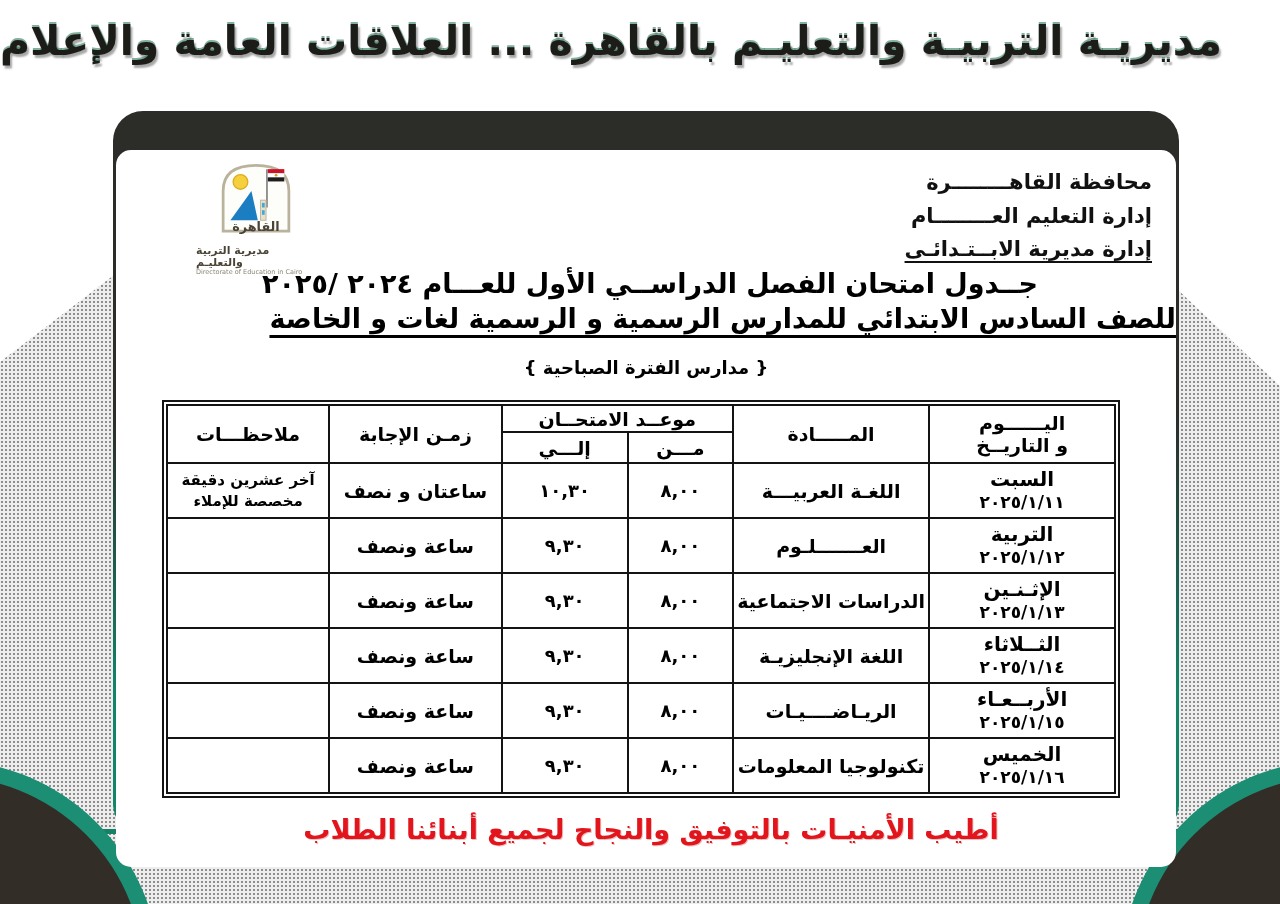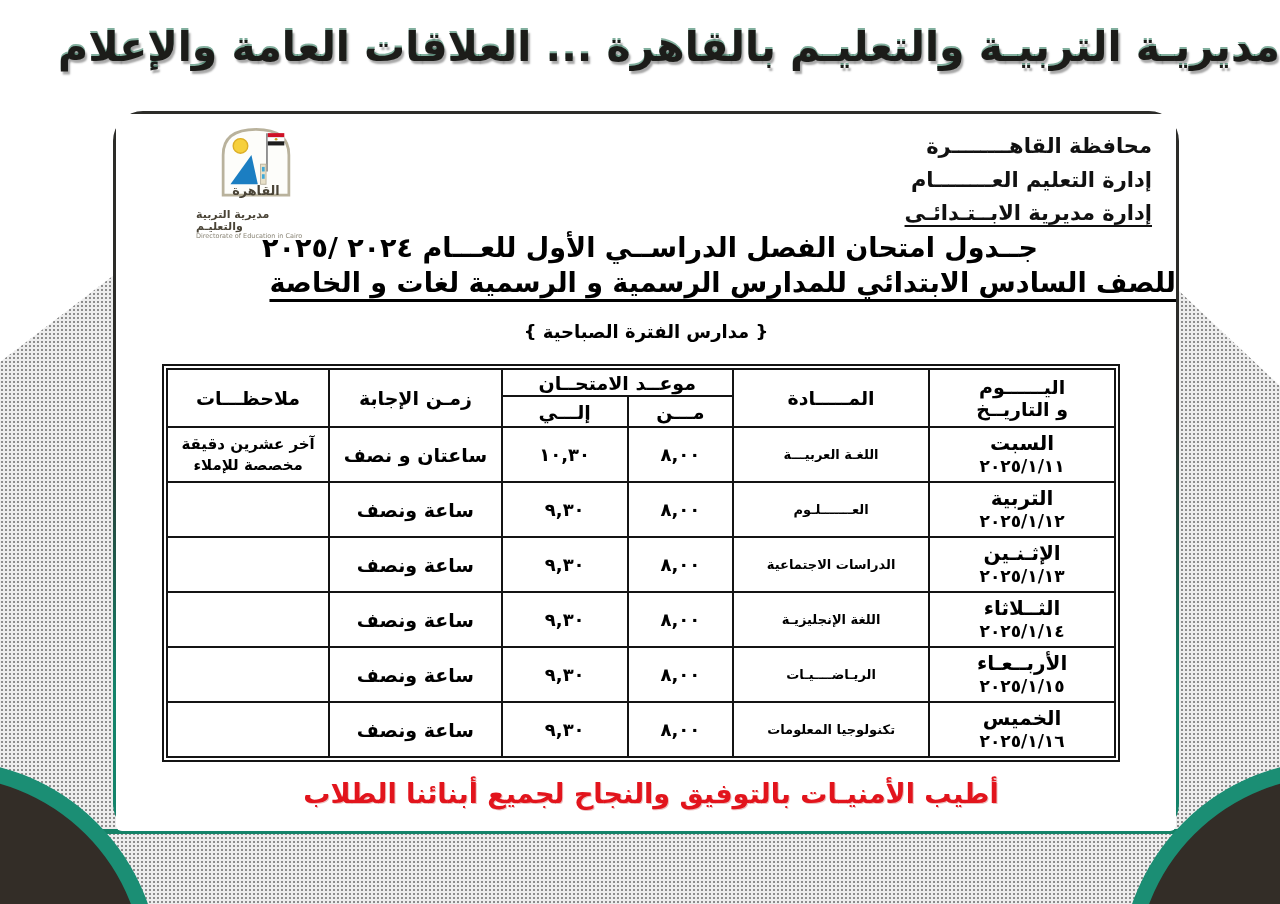--- a/index.html
+++ b/index.html
@@ -14,32 +14,32 @@
     background-size:4px 4px;
     clip-path:polygon(0 362px, 118px 272px, 1178px 290px, 1280px 386px, 1280px 904px, 0 904px);
   }
   .teal-line{position:absolute; left:0; right:0; top:829px; height:5px; background:#158267; z-index:1;}
   .blob{position:absolute; width:430px; height:430px; border-radius:50%;
         background:#332d27; border:16px solid #1b8e74; box-sizing:border-box; z-index:1;}
   .blob-left{left:-270px; top:760px;}
   .blob-right{left:1120px; top:760px;}
 
   
-  .banner{position:absolute; top:0; left:0; right:0; text-align:right; z-index:2; padding-top:17px;}
+  .banner{position:absolute; top:0; left:0; right:0; text-align:left; z-index:2; padding-top:11px;}
   .banner-text{
     display:inline-block; font-weight:bold; font-size:41px; line-height:1.5; color:#1c1c19;
     text-shadow:0 -2px 0 rgba(27,110,78,.55), 2px 3px 2px rgba(0,0,0,.35);
     letter-spacing:0px;
   }
 
   
   .panel-wrap{position:absolute; left:113px; top:111px; width:1066px; height:723px;
     border-radius:30px; padding:3px; box-sizing:border-box; z-index:2;
     background:linear-gradient(180deg,#2c2c29 0%,#2c2c29 42%,#13836a 80%,#13836a 100%);}
-  .panel{position:relative; width:100%; height:100%; background:#ffffff; border-radius:6px;}
+  .panel{position:relative; width:100%; height:100%; background:#ffffff; border-radius:15px;margin-top:36px;}
 
   .letterhead{position:absolute; top:16px; right:24px; text-align:right;
     font-weight:bold; font-size:21px; line-height:1.6; color:#111;}
   .letterhead .u{text-decoration:underline; text-decoration-thickness:2px; text-underline-offset:5px;}
 
   .logo{position:absolute; top:10px; left:80px; width:120px; text-align:left;}
   .logo svg{display:block; margin:0 auto;}
   .logo-cap-ar{font-size:11px; font-weight:bold; color:#4a4437; line-height:1.1; margin-top:1px;}
   .logo-cap-en{font-size:6.5px; color:#8a8576; line-height:1.2;}
 
@@ -55,21 +55,21 @@
     border:2px solid #141414; padding:2px; box-sizing:border-box; background:#fff;}
   table.sched{width:100%; border-collapse:collapse; table-layout:fixed;}
   table.sched th, table.sched td{border:2px solid #141414; text-align:center; vertical-align:middle;
     font-weight:bold; color:#000; padding:1px 3px; overflow:hidden;}
   table.sched thead tr.h1{height:27px;}
   table.sched thead tr.h2{height:31px;}
   table.sched tbody tr{height:55px;}
   .th-txt{font-size:19px;}
   .day-name{font-size:20px; line-height:1.2;}
   .day-date{font-size:17px; line-height:1.3;}
-  .subj{font-size:13px;}
+  .subj{font-size:19px;}
   .tnum{font-size:18px;}
   .dur{font-size:19px;}
   .note{font-size:15px; line-height:1.35;}
 
   .wishes{position:absolute; top:664px; left:0; right:0; text-align:center;
     font-weight:bold; font-size:27px; color:#e2141c;
     text-shadow:1px 1px 0 rgba(180,0,0,.25);padding-left:10px;}
 </style>
 </head>
 <body>

